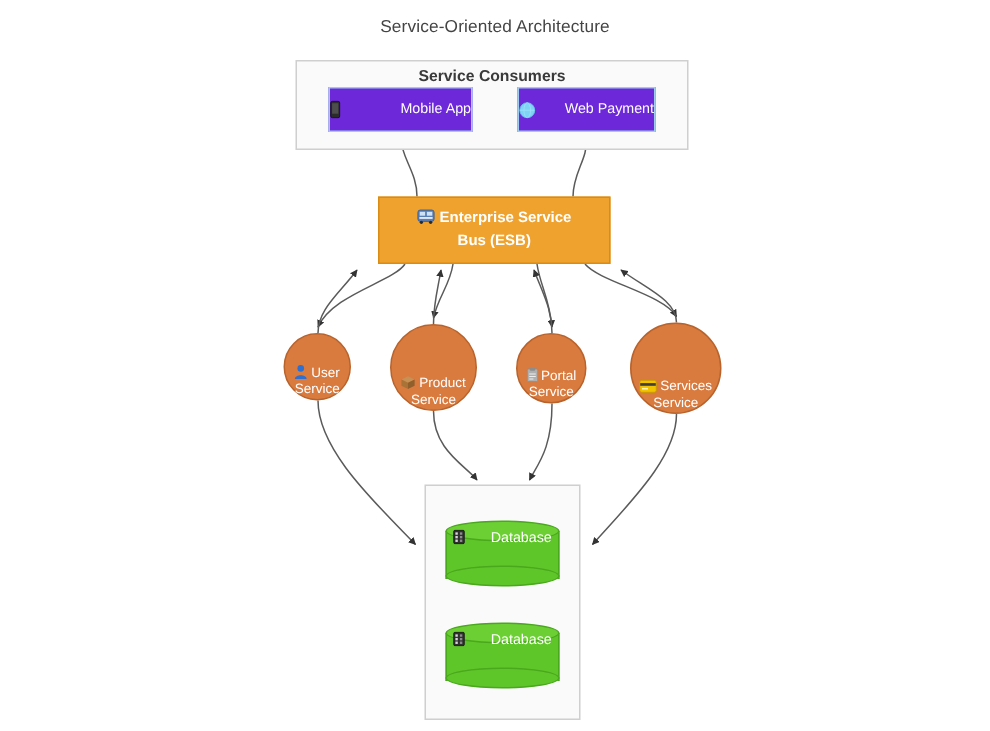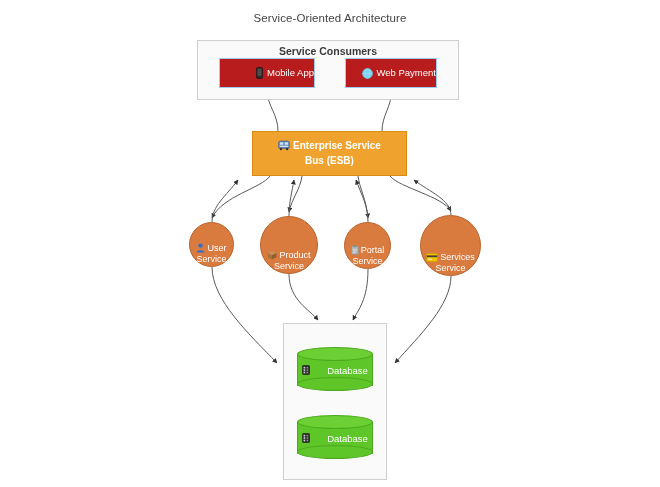--- a/index.html
+++ b/index.html
@@ -77,28 +77,28 @@
   #data-group {
     left: 283px;
     top: 323px;
     width: 104px;
     height: 157px;
   }
 
   
   .node-rect {
     position: absolute;
-    background: #b91c1c;
+    background: #6d28d9;
     border: 1px solid #9ecbf0;
     box-sizing: border-box;
     color: #ffffff;
     font-size: 9.5px;
     display: flex;
     align-items: center;
-    justify-content: flex-end;
+    justify-content: space-between;
     gap: 4px;
     text-align: center;
     line-height: 1.25;
   }
   #node-mobile-app {
     left: 219px;
     top: 58px;
     width: 96px;
     height: 30px;
   }
@@ -183,21 +183,21 @@
     left: 0; top: 30px;
     width: 76px;
     height: 14px;
     background: #5fc62a;
     border: 1px solid #4aa81d;
     border-radius: 50%;
     box-sizing: border-box;
   }
   .db-label {
     position: absolute;
-    left: 0; top: 13px;
+    left: 0; top: 1px;
     width: 76px;
     height: 20px;
     display: flex;
     align-items: center;
     justify-content: center;
     gap: 17px;
     color: #ffffff;
     font-size: 9.5px;
     z-index: 3;
   }

